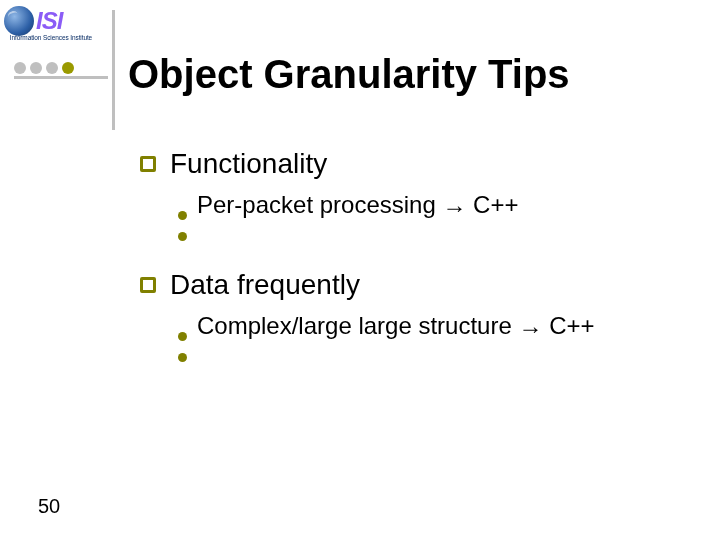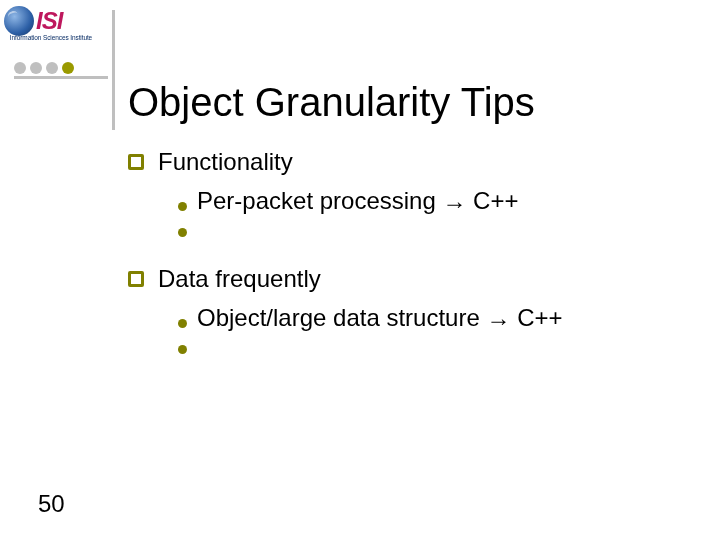--- a/index.html
+++ b/index.html
@@ -38,21 +38,21 @@
     top: 5px; left: 4px;
     width: 10px; height: 7px;
     border-top: 2px solid rgba(255,255,255,0.5);
     border-radius: 50%;
     transform: rotate(-20deg);
   }
   .logo-letters {
     font-style: italic;
     font-weight: 900;
     font-size: 24px;
-    color: #be185d;
+    color: #8b5cf6;
     margin-left: 2px;
     letter-spacing: -1px;
   }
   .logo-sub {
     font-size: 6.5px;
     color: #0a2e66;
     text-align: center;
     white-space: nowrap;
     letter-spacing: -0.1px;
     margin-top: -2px;
@@ -88,55 +88,55 @@
     width: 3px;
     height: 120px;
     background: #bfbfbf;
   }
 
   .title {
     position: absolute;
     left: 128px;
     top: 52px;
     font-size: 40px;
-    font-weight: 400;
-    margin-top: 28px;
+    font-weight: 700;
   }
 
   .content {
     position: absolute;
     left: 128px;
     top: 148px;
     width: 560px;
   }
 
   .sec {
     margin-bottom: 28px;
   }
   .sec-head {
     display: flex;
     align-items: center;
-    font-size: 24px;
+    font-size: 28px;
     margin-bottom: 10px;
+    margin-left: 12px;
   }
   .ring {
     width: 16px;
     height: 16px;
     border: 3px solid #808000;
     border-radius: 2px;
     box-sizing: border-box;
     margin-right: 14px;
     flex: 0 0 auto;
   }
   .items {
     margin-left: 50px;
   }
   .item {
     display: flex;
-    align-items: center;
+    align-items: flex-end;
     font-size: 24px;
     line-height: 1.25;
     margin-bottom: 2px;
   }
   .disc {
     width: 9px;
     height: 9px;
     border-radius: 50%;
     background: #808000;
     margin-top: 10px;
@@ -144,21 +144,21 @@
     flex: 0 0 auto;
   }
   .arrow {
     font-family: 'Arial', sans-serif;
   }
 
   .pagenum {
     position: absolute;
     left: 38px;
     bottom: 22px;
-    font-size: 24px;
+    font-size: 20px;
     color: #000;
   }
 </style>
 </head>
 <body>
 
 <div class="logo">
   <div class="logo-top">
     <div class="logo-globe"></div>
     <div class="logo-letters">ISI</div>
@@ -199,21 +199,21 @@
   </div>
 
   <div class="sec">
     <div class="sec-head">
       <span class="ring"></span>
       <span>Data frequently</span>
     </div>
     <div class="items">
       <div class="item">
         <span class="disc"></span>
-        <span class="arrow">Object/large data structure → C++</span>
+        <span class="arrow">Complex/large large structure → C++</span>
       </div>
       <div class="item">
         <span class="disc"></span>
       </div>
     </div>
   </div>
 
 </div>
 
 <div class="pagenum">50</div>

